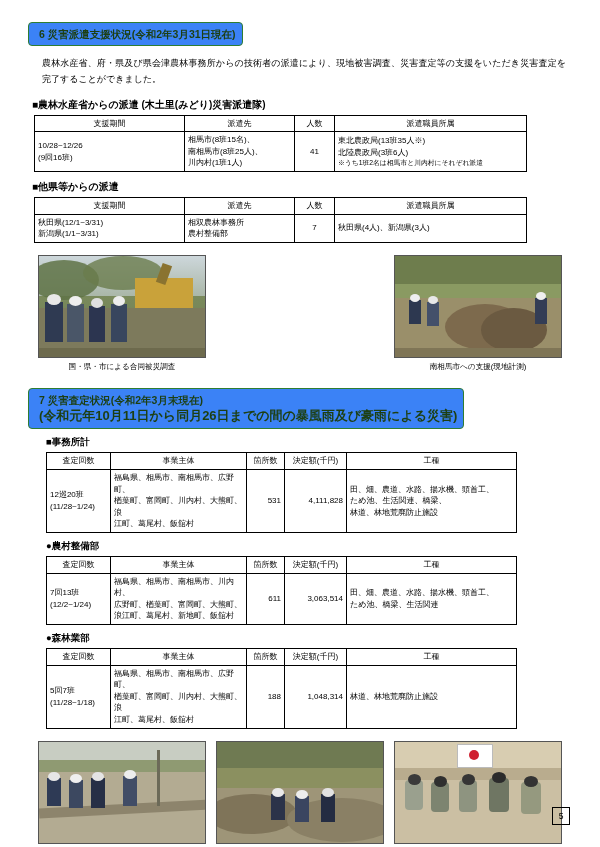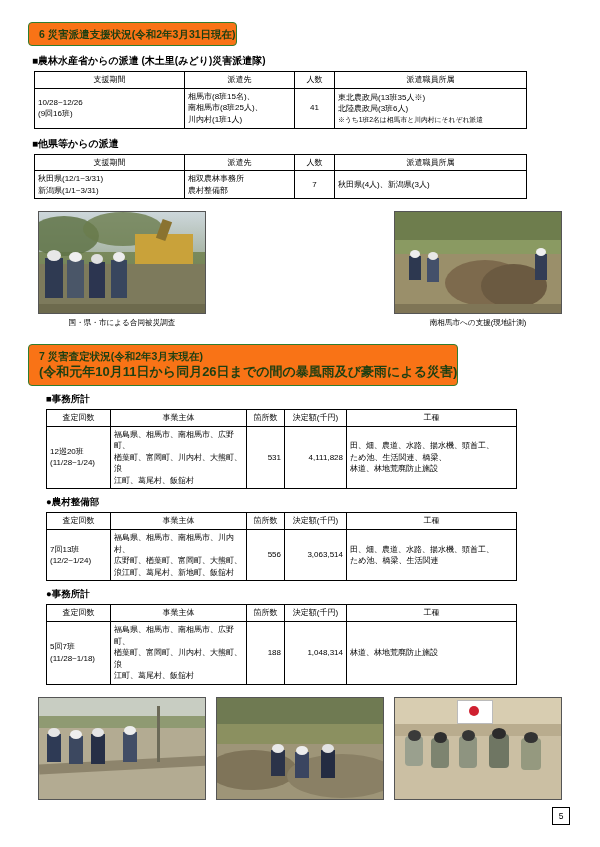--- a/index.html
+++ b/index.html
@@ -19,23 +19,23 @@
     position: relative;
     width: 600px;
     height: 847px;
     box-sizing: border-box;
     padding: 22px 28px 10px 28px;
   }
   
   .section-banner {
     display: inline-block;
     border: 1.5px solid #2f7d32;
-    background: #f97316;
+    background: #3b82f6;
     border-radius: 4px;
-    padding: 4px 0 4px 10px;
+    padding: 4px 6px 4px 10px;
     font-size: 10.5px;
     font-weight: bold;
     color: #1d3f12;
     line-height: 1.35;
   }
   .section-banner .sub {
     display: block;
     font-size: 13px;
     font-weight: bold;
   }
@@ -120,20 +120,21 @@
 </head>
 <body>
 
 <div class="page">
 
   
   <div class="section-banner">
     <span>6 災害派遣支援状況(令和2年3月31日現在)</span>
   </div>
 
+  <div class="intro">農林水産省、府・県及び県会津農林事務所からの技術者の派遣により、現地被害調査、災害査定等の支援をいただき災害査定を完了することができました。</div>
 
   <div class="sub-head">■農林水産省からの派遣 (木土里(みどり)災害派遣隊)</div>
 
   <table class="doc" style="width:492px;">
     <colgroup>
       <col style="width:150px;">
         <col style="width:110px;">
         <col style="width:40px;">
         <col style="width:192px;">
     </colgroup>
@@ -291,29 +292,29 @@
         <th>工種</th>
       </tr>
     </thead>
     <tbody>
       <tr>
         <td class="l" style="white-space:pre-line;">7回13班
 (12/2~1/24)</td>
         <td class="l" style="white-space:pre-line;">福島県、相馬市、南相馬市、川内村、
 広野町、楢葉町、富岡町、大熊町、
 浪江町、葛尾村、新地町、飯舘村</td>
-        <td class="r">556</td>
+        <td class="r">611</td>
         <td class="r">3,063,514</td>
         <td class="l" style="white-space:pre-line;">田、畑、農道、水路、揚水機、頭首工、
 ため池、橋梁、生活関連</td>
       </tr>
     </tbody>
   </table>
 
-  <div class="sub-head-2">●事務所計</div>
+  <div class="sub-head-2">●森林業部</div>
   <table class="doc" style="width:470px; margin-left:18px;">
     <colgroup>
       <col style="width:64px;">
         <col style="width:136px;">
         <col style="width:38px;">
         <col style="width:62px;">
         <col style="width:170px;">
     </colgroup>
     <thead>
       <tr>

